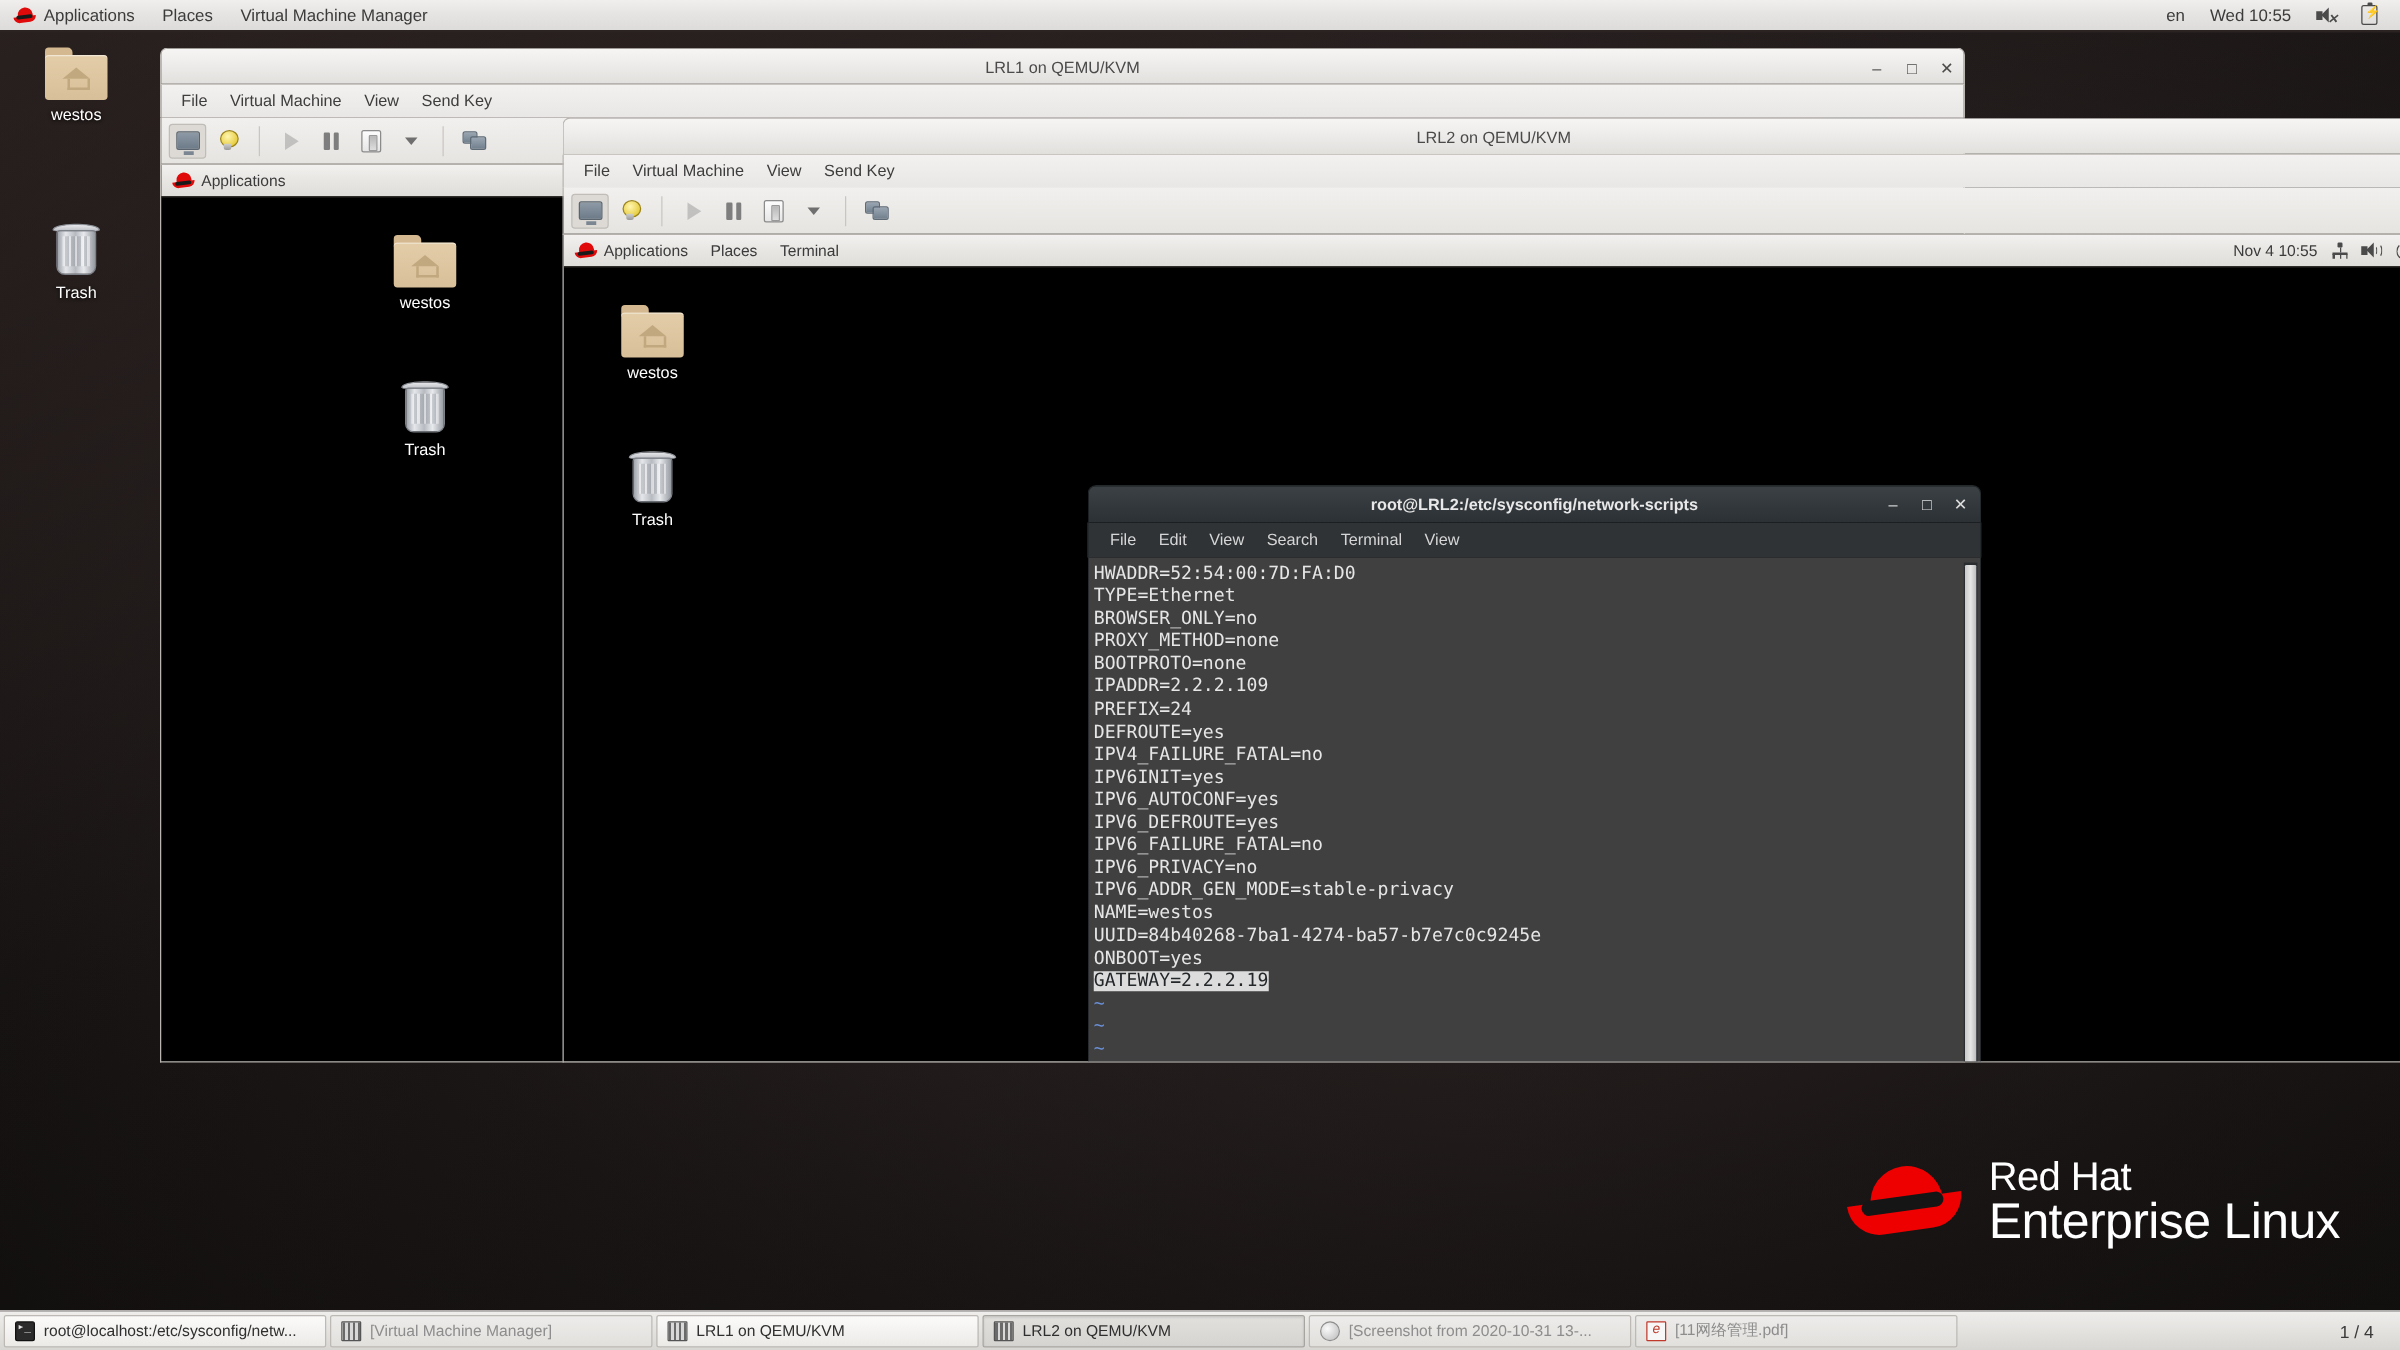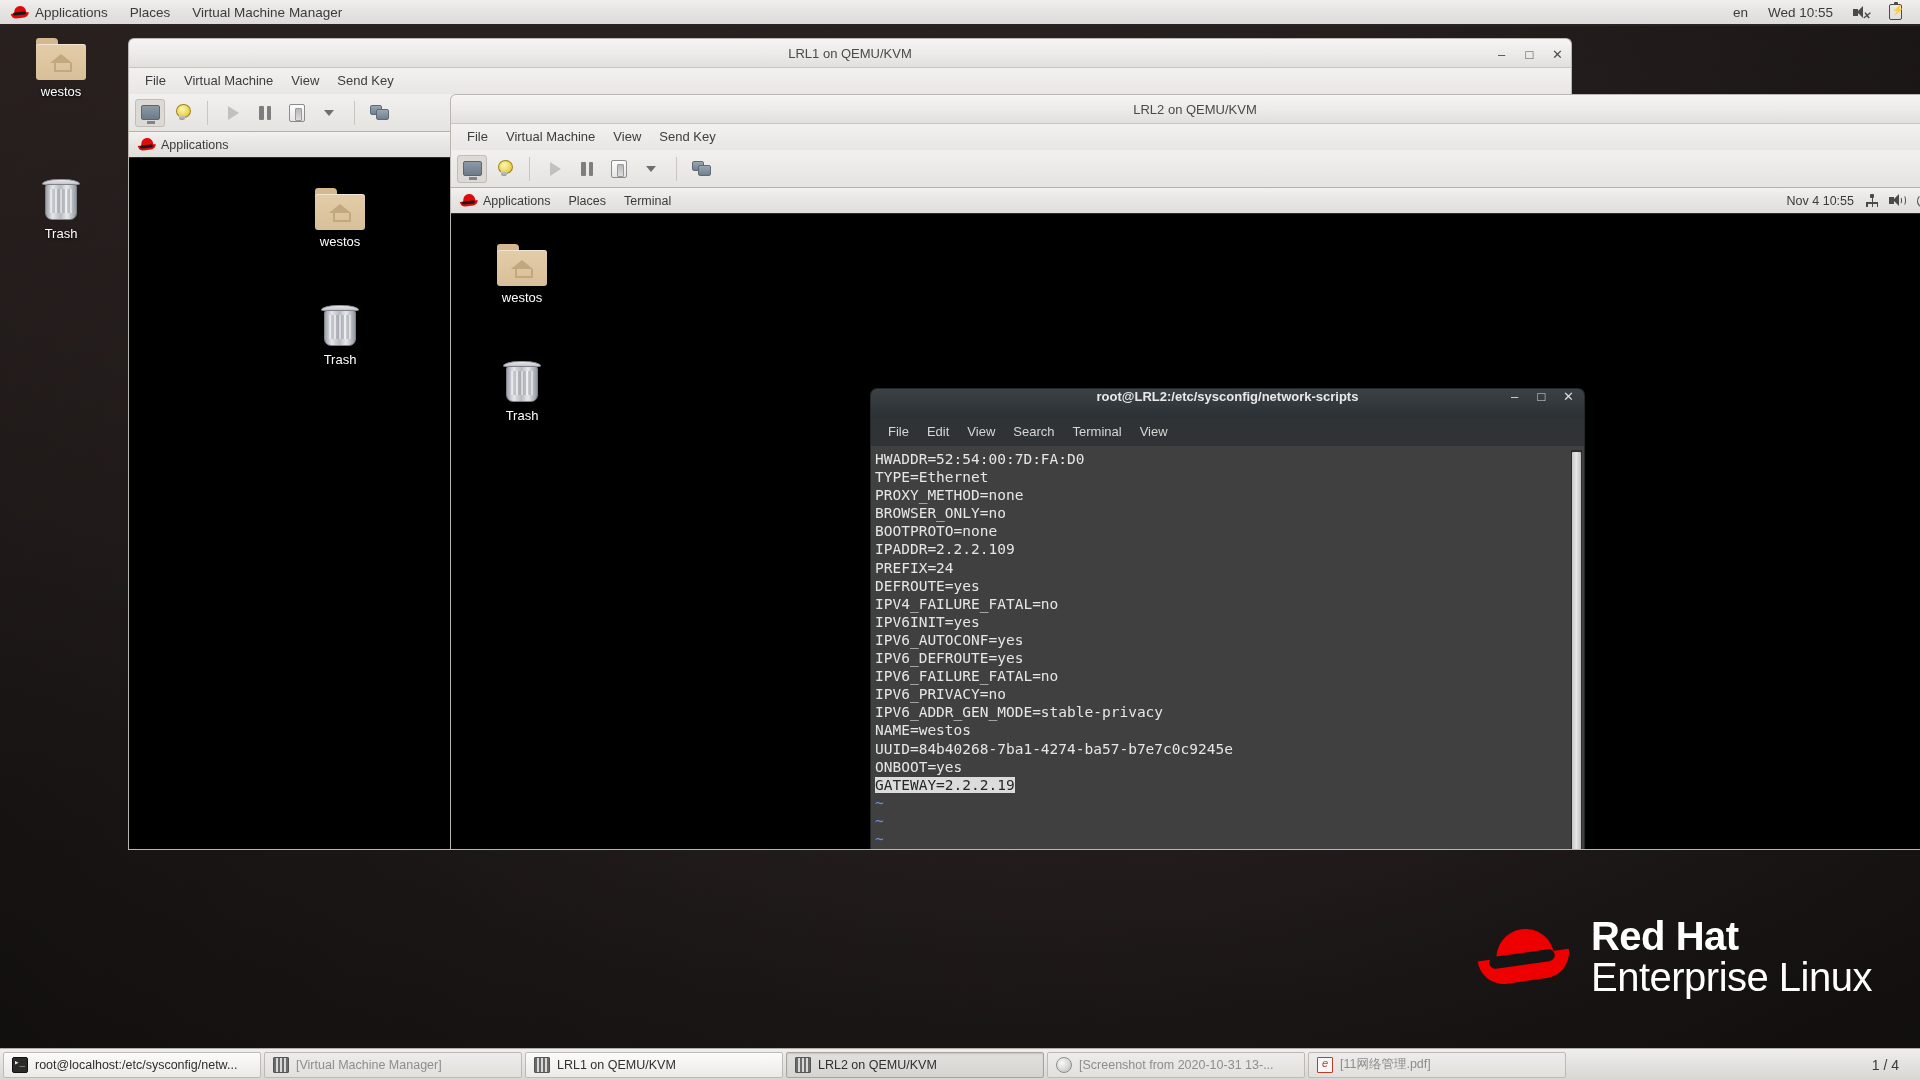--- a/index.html
+++ b/index.html
@@ -231,21 +231,21 @@
   
   #term-window {
     position: absolute; z-index: 30;
     box-shadow: 0 6px 22px rgba(0,0,0,.55);
   }
   #term-title {
     height: 30px;
     background: linear-gradient(180deg, #3c4145 0%, #32373b 60%, #2c3135 100%);
     border: 1px solid #23282b; border-bottom: none;
     border-radius: 7px 7px 0 0;
-    display: flex; position: relative;
+    display: flex; align-items: center; position: relative;
   }
   #term-title .t-txt {
     flex: 1; text-align: center; font-size: 13px; color: #e8e8e8; font-weight: bold;
   }
   #term-title .t-btns { position: absolute; right: 10px; display: flex; gap: 16px; align-items:center; }
   #term-title .t-btn { color: #dcdcdc; font-size: 13px; cursor: default; width: 11px; text-align:center; }
   #term-menu {
     height: 28px; background: #2f3336;
     border-left: 1px solid #23282b; border-right: 1px solid #23282b;
     display: flex; align-items: center; padding-left: 8px;
@@ -283,21 +283,21 @@
   }
   #rhel-brand .big-hat .brim {
     position:absolute; left:0; top:28px; width:92px; height:26px;
     background:#ee0000; border-radius: 0 0 46px 46px; transform: rotate(-8deg);
   }
   #rhel-brand .big-hat .band {
     position:absolute; left:10px; top:26px; width:66px; height:12px;
     background:#151515; border-radius: 6px; transform: rotate(-8deg);
   }
   #rhel-brand .bt { line-height: 1.02; }
-  #rhel-brand .l1 { font-size: 40px; font-weight: bold; color: #ffffff; letter-spacing: -0.5px; }
+  #rhel-brand .l1 { font-size: 32px; font-weight: normal; color: #ffffff; letter-spacing: -0.5px; }
   #rhel-brand .l2 { font-size: 40px; color: #ffffff; letter-spacing: -0.5px; }
 
   
   #taskbar {
     position: absolute; left: 0; bottom: 0; width: 1920px; height: 32px;
     background: linear-gradient(180deg, #efeeec 0%, #e3e1de 55%, #d8d6d3 100%);
     border-top: 1px solid #b0adaa;
     display: flex; align-items: center; padding: 0 3px; gap: 3px;
     z-index: 70;
   }
@@ -546,22 +546,22 @@
           <span>Edit</span>
           <span>View</span>
           <span>Search</span>
           <span>Terminal</span>
           <span>View</span>
         </div>
         <div id="term-body" style="height:430px;">
           <div id="term-lines">
               <div class="line">HWADDR=52:54:00:7D:FA:D0</div>
               <div class="line">TYPE=Ethernet</div>
+              <div class="line">BROWSER_ONLY=no</div>
               <div class="line">PROXY_METHOD=none</div>
-              <div class="line">BROWSER_ONLY=no</div>
               <div class="line">BOOTPROTO=none</div>
               <div class="line">IPADDR=2.2.2.109</div>
               <div class="line">PREFIX=24</div>
               <div class="line">DEFROUTE=yes</div>
               <div class="line">IPV4_FAILURE_FATAL=no</div>
               <div class="line">IPV6INIT=yes</div>
               <div class="line">IPV6_AUTOCONF=yes</div>
               <div class="line">IPV6_DEFROUTE=yes</div>
               <div class="line">IPV6_FAILURE_FATAL=no</div>
               <div class="line">IPV6_PRIVACY=no</div>

